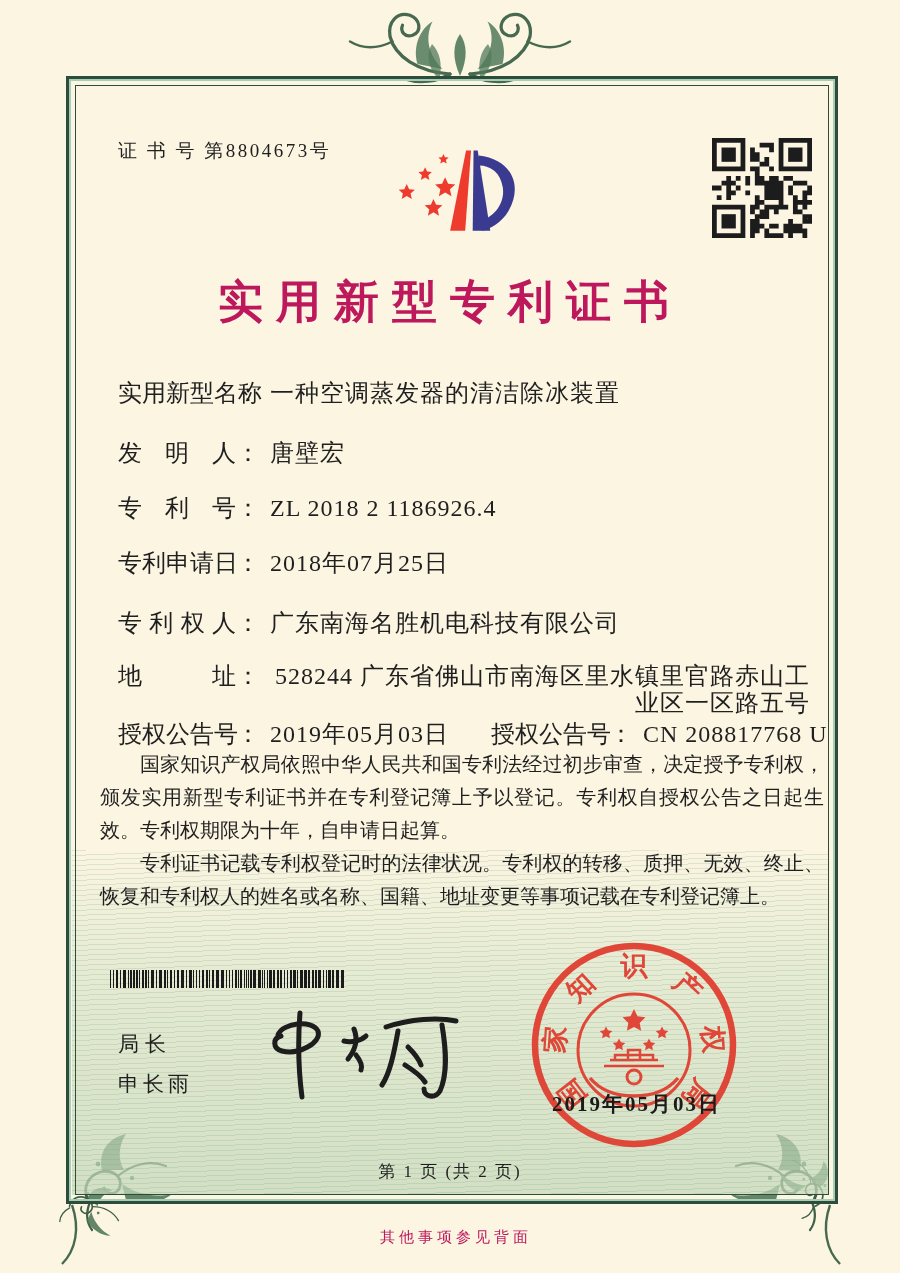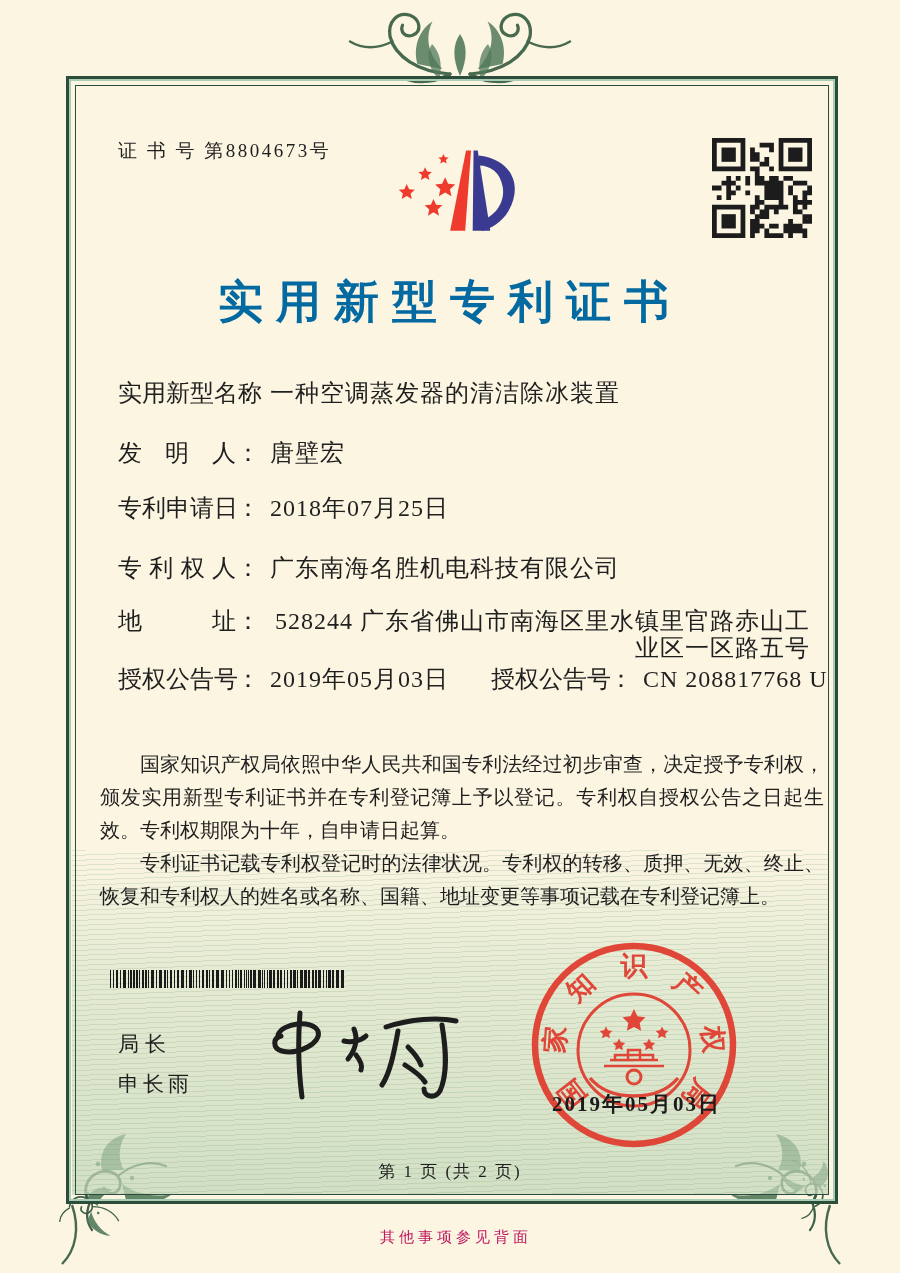--- a/index.html
+++ b/index.html
@@ -23,21 +23,21 @@
   .tint{
     position:absolute;left:72px;top:850px;width:756px;height:345px;
     background:
       repeating-linear-gradient(178deg, rgba(110,160,115,.20) 0 1px, rgba(0,0,0,0) 1px 5px),
       linear-gradient(180deg, rgba(206,224,198,0) 0%, rgba(204,222,194,.45) 35%, rgba(196,216,186,.75) 100%);
   }
   
   .cert-no{left:118px;top:138px;font-size:19px;letter-spacing:2.5px;}
   .title{
     left:0;top:272px;width:100%;text-align:center;
-    font-size:45px;font-weight:700;letter-spacing:13px;color:#0369a1;
+    font-size:45px;font-weight:700;letter-spacing:13px;color:#be185d;
   }
   
   .fields{left:118px;top:380px;width:710px;font-size:24px;line-height:27px;}
   .frow{margin:0 0 28px 0;white-space:nowrap;}
   .frow.r1{margin-bottom:33px;}
   .frow.r5{margin-bottom:26px;margin-top:33px;}
   .frow.r6{margin-bottom:4px;white-space:normal;}
   .flabel{display:inline-block;width:118px;text-align:justify;text-align-last:justify;vertical-align:top;}
   .colon{padding-right:10px;}
   .fvalue{letter-spacing:1px;}
@@ -133,20 +133,23 @@
 <div class="abs title">实用新型专利证书</div>
 
 <div class="abs fields">
   <div class="frow r1">
     <span class="flabel">实用新型名称</span><span class="colon">：</span><span class="fvalue">一种空调蒸发器的清洁除冰装置</span>
   </div>
   <div class="frow">
     <span class="flabel">发明人</span><span class="colon">：</span><span class="fvalue">唐壁宏</span>
   </div>
   <div class="frow">
+    <span class="flabel">专利号</span><span class="colon">：</span><span class="fvalue">ZL 2018 2 1186926.4</span>
+  </div>
+  <div class="frow">
     <span class="flabel">专利申请日</span><span class="colon">：</span><span class="fvalue">2018年07月25日</span>
   </div>
   <div class="frow r5">
     <span class="flabel">专利权人</span><span class="colon">：</span><span class="fvalue">广东南海名胜机电科技有限公司</span>
   </div>
   <div class="frow r6">
     <span class="flabel">地址</span><span class="colon">：</span><span class="fvalue">528244 广东省佛山市南海区里水镇里官路赤山工业区一区路五号</span>
   </div>
   <div class="frow">
     <span class="flabel">授权公告号</span><span class="colon">：</span><span class="fvalue">2019年05月03日</span><span class="flabel flabel2">授权公告号</span><span class="colon">：</span><span class="fvalue">CN 208817768 U</span>

